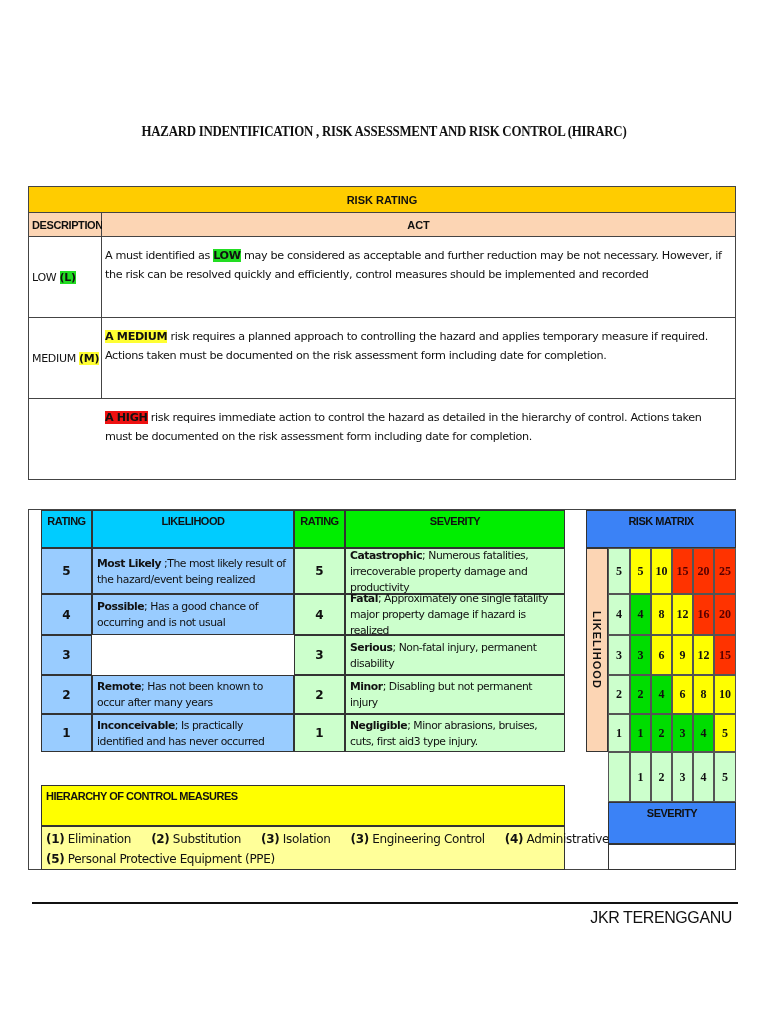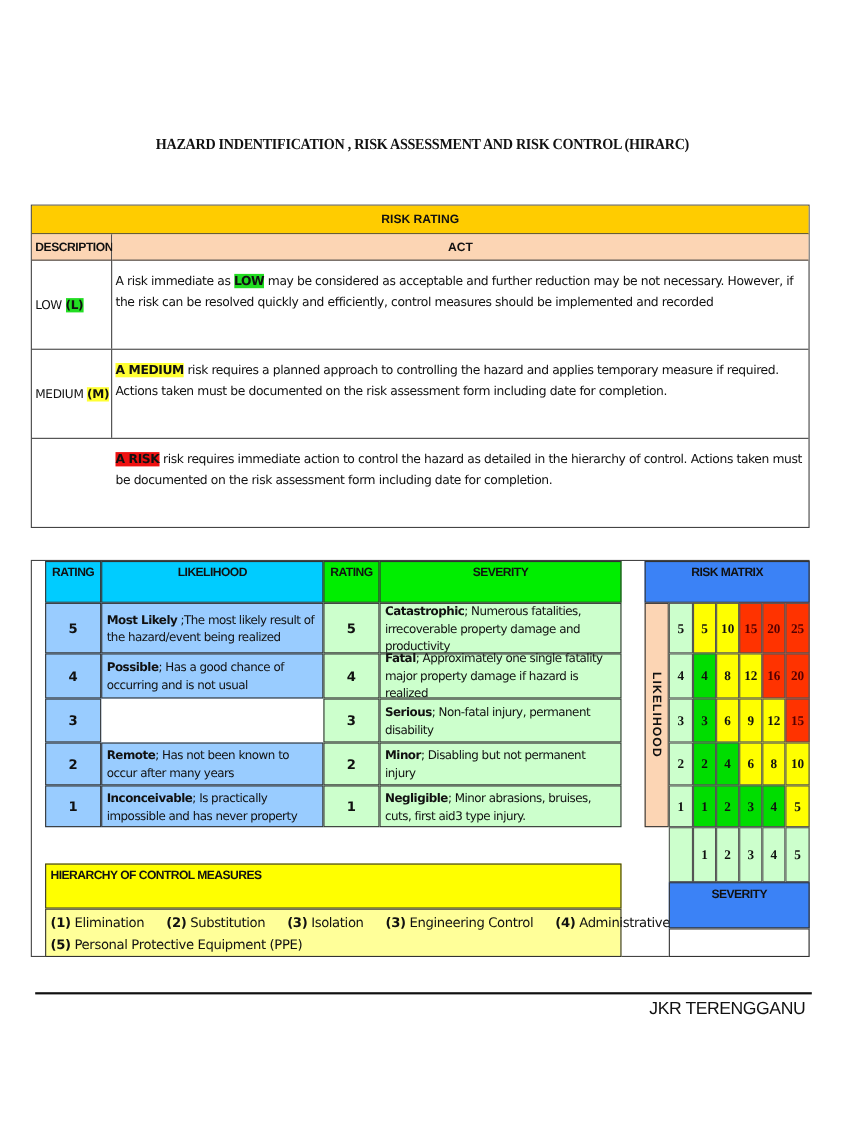--- a/index.html
+++ b/index.html
@@ -52,36 +52,36 @@
 <div class="abs t1">
   <div class="abs t1-head">RISK RATING</div>
   <div class="abs t1-sub t1-desc-h">DESCRIPTIONS</div>
   <div class="abs t1-sub t1-act-h">ACT</div>
 
   <div class="abs t1-row" style="top:50px;height:81px;">
     <div class="abs t1-label">
       <span>LOW</span>&nbsp;<span class="hl-green">(L)</span>
     </div>
     <div class="abs t1-text">
-      <span>A risk immediate as </span><span class="hl-green">LOW</span><span> may be considered as acceptable and further reduction may be not necessary. However, if the risk can be resolved quickly and efficiently, control measures should be implemented and recorded</span>
+      <span>A must identified as </span><span class="hl-green">LOW</span><span> may be considered as acceptable and further reduction may be not necessary. However, if the risk can be resolved quickly and efficiently, control measures should be implemented and recorded</span>
     </div>
   </div>
 
   <div class="abs t1-row" style="top:131px;height:81px;">
     <div class="abs t1-label">
       <span>MEDIUM</span>&nbsp;<span class="hl-yellow">(M)</span>
     </div>
     <div class="abs t1-text">
       <span></span><span class="hl-yellow">A MEDIUM</span><span> risk requires a planned approach to controlling the hazard and applies temporary measure if required. Actions taken must be documented on the risk assessment form including date for completion.</span>
     </div>
   </div>
 
   <div class="abs t1-row" style="top:212px;height:80px;border-bottom:none;">
     <div class="abs t1-text">
-      <span></span><span class="hl-red">A RISK</span><span> risk requires immediate action to control the hazard as detailed in the hierarchy of control. Actions taken must be documented on the risk assessment form including date for completion.</span>
+      <span></span><span class="hl-red">A HIGH</span><span> risk requires immediate action to control the hazard as detailed in the hierarchy of control. Actions taken must be documented on the risk assessment form including date for completion.</span>
     </div>
   </div>
 </div>
 
 <div class="abs t2">
 
   <div class="cell hdr lk-hdr" style="left:12px;top:0;width:51px;height:38px;">RATING</div>
   <div class="cell hdr lk-hdr" style="left:63px;top:0;width:202px;height:38px;">LIKELIHOOD</div>
   <div class="cell hdr sv-hdr" style="left:265px;top:0;width:51px;height:38px;">RATING</div>
   <div class="cell hdr sv-hdr" style="left:316px;top:0;width:220px;height:38px;">SEVERITY</div>
@@ -94,21 +94,21 @@
   <div class="cell desc lk-cell" style="left:63px;top:84px;width:202px;height:41px;">
       <span><b>Possible</b><span>; </span><span>Has a good chance of occurring and is not usual</span></span>
     </div>
   <div class="cell num lk-cell" style="left:12px;top:125px;width:51px;height:40px;">3</div>
   <div class="cell num lk-cell" style="left:12px;top:165px;width:51px;height:39px;">2</div>
   <div class="cell desc lk-cell" style="left:63px;top:165px;width:202px;height:39px;">
       <span><b>Remote</b><span>; </span><span>Has not been known to occur after many years</span></span>
     </div>
   <div class="cell num lk-cell" style="left:12px;top:204px;width:51px;height:38px;">1</div>
   <div class="cell desc lk-cell" style="left:63px;top:204px;width:202px;height:38px;">
-      <span><b>Inconceivable</b><span>; </span><span>Is practically impossible and has never property</span></span>
+      <span><b>Inconceivable</b><span>; </span><span>Is practically identified and has never occurred</span></span>
     </div>
 
   <div class="cell num sv-cell" style="left:265px;top:38px;width:51px;height:46px;">5</div>
   <div class="cell desc sv-cell" style="left:316px;top:38px;width:220px;height:46px;">
       <span><b>Catastrophic</b><span>; </span><span>Numerous fatalities, irrecoverable property damage and productivity</span></span>
     </div>
   <div class="cell num sv-cell" style="left:265px;top:84px;width:51px;height:41px;">4</div>
   <div class="cell desc sv-cell" style="left:316px;top:84px;width:220px;height:41px;align-items:center;">
       <span><b>Fatal</b><span>; </span><span>Approximately one single fatality major property damage if hazard is realized</span></span>
     </div>

